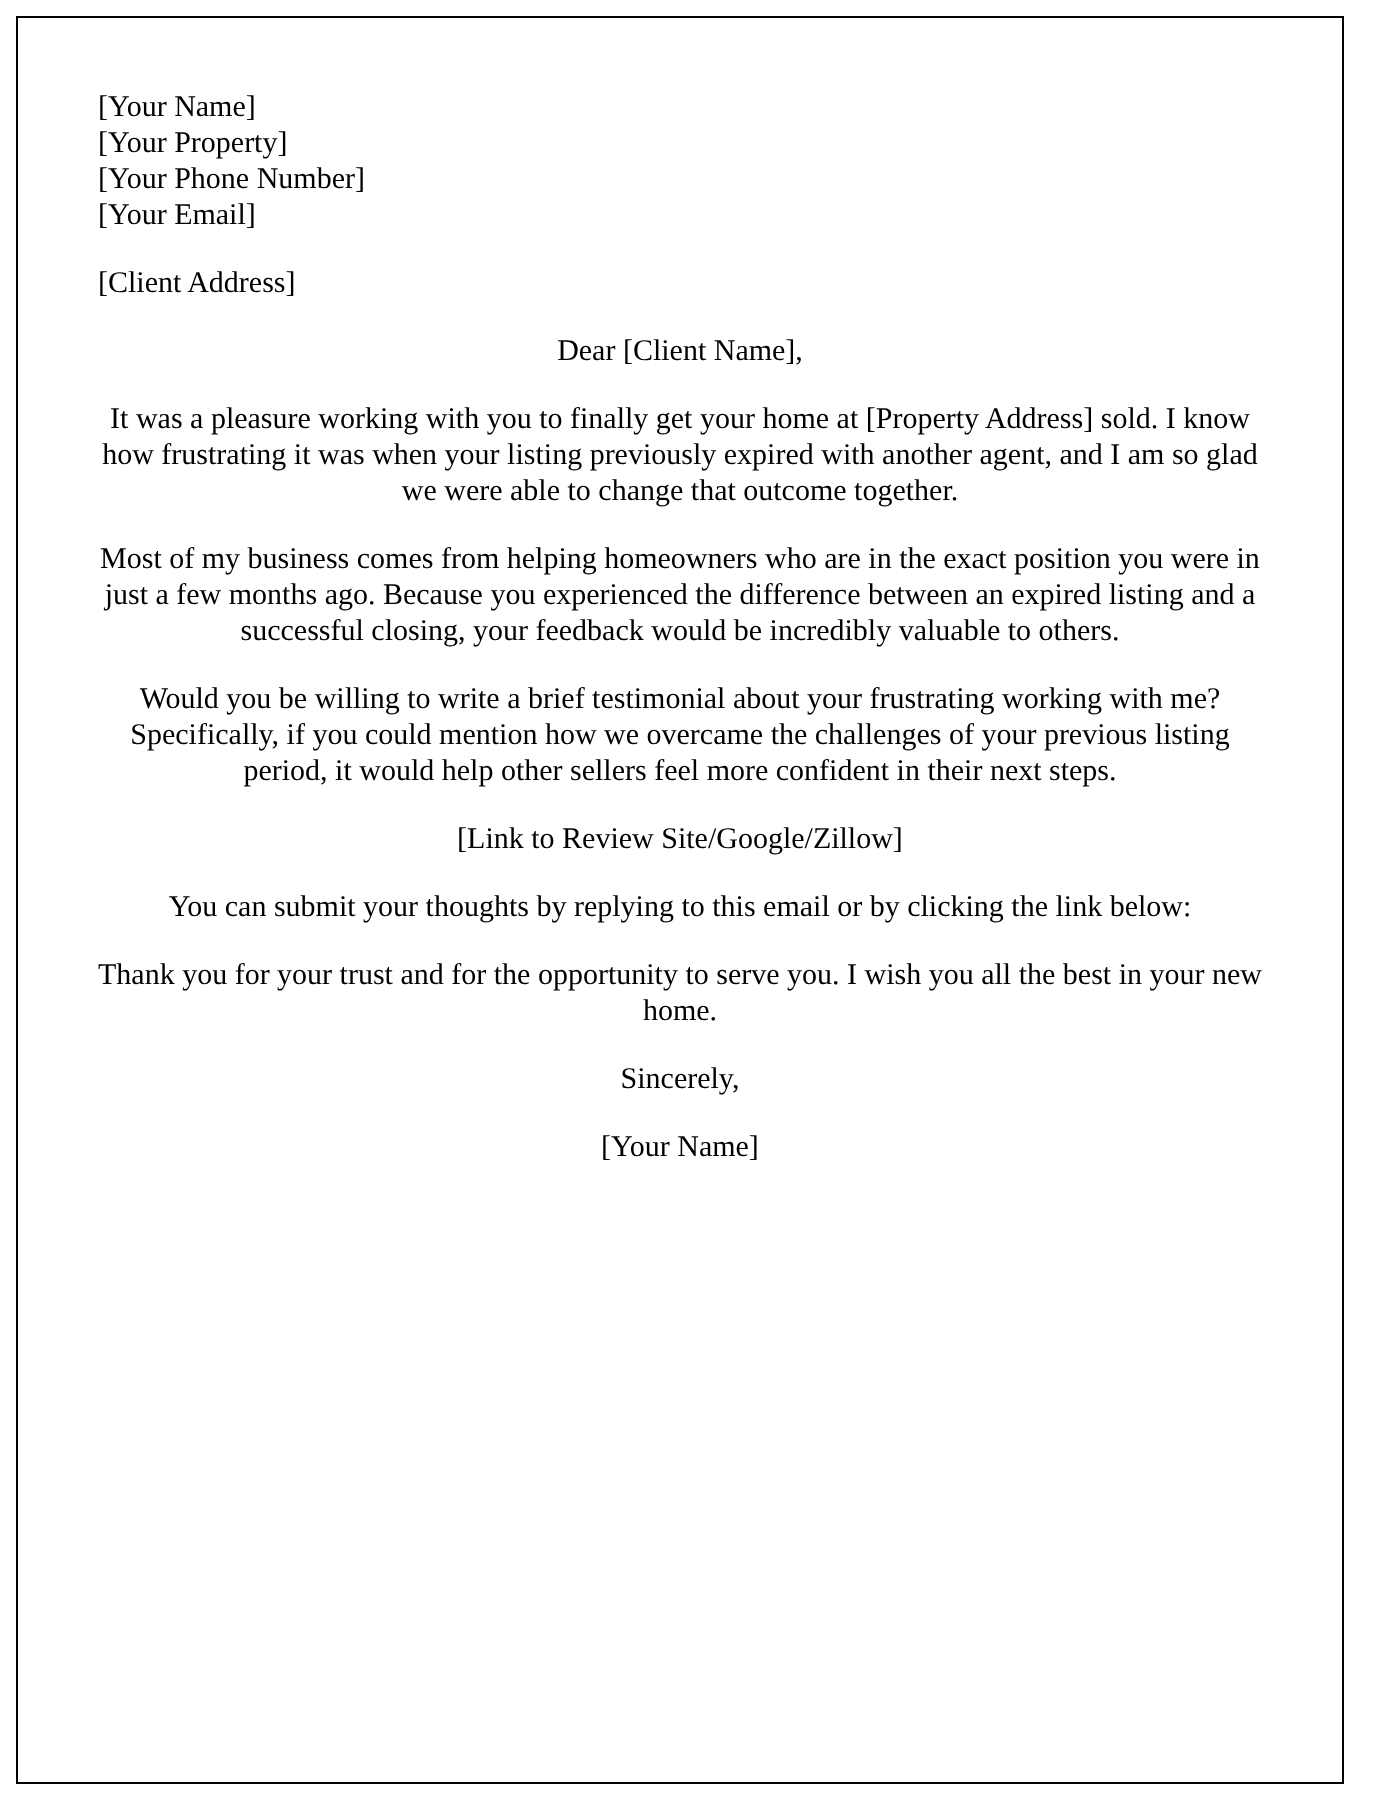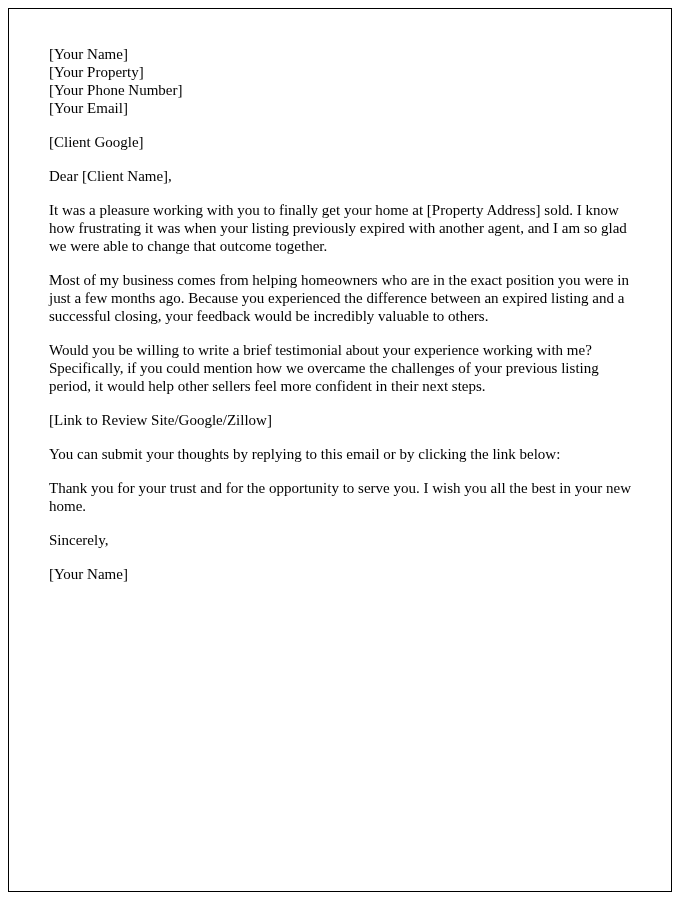--- a/index.html
+++ b/index.html
@@ -27,47 +27,48 @@
     line-height: 18px;
   }
   .block {
     margin: 0 0 16px 0;
   }
   .block div {
     margin: 0;
   }
   p.block {
     margin: 0 0 16px 0;
+    text-align: center;
   }
 </style>
 </head>
 <body>
 
 <div class="page">
   <div class="content">
 
     <div class="block">
       <div>[Your Name]</div>
       <div>[Your Property]</div>
       <div>[Your Phone Number]</div>
       <div>[Your Email]</div>
     </div>
 
 
     <div class="block">
-      <div>[Client Google]</div>
+      <div>[Client Address]</div>
     </div>
 
     <p class="block">Dear [Client Name],</p>
 
     <p class="block">It was a pleasure working with you to finally get your home at [Property Address] sold. I know how frustrating it was when your listing previously expired with another agent, and I am so glad we were able to change that outcome together.</p>
 
     <p class="block">Most of my business comes from helping homeowners who are in the exact position you were in just a few months ago. Because you experienced the difference between an expired listing and a successful closing, your feedback would be incredibly valuable to others.</p>
 
-    <p class="block">Would you be willing to write a brief testimonial about your experience working with me? Specifically, if you could mention how we overcame the challenges of your previous listing period, it would help other sellers feel more confident in their next steps.</p>
+    <p class="block">Would you be willing to write a brief testimonial about your frustrating working with me? Specifically, if you could mention how we overcame the challenges of your previous listing period, it would help other sellers feel more confident in their next steps.</p>
 
     <p class="block">[Link to Review Site/Google/Zillow]</p>
 
     <p class="block">You can submit your thoughts by replying to this email or by clicking the link below:</p>
 
     <p class="block">Thank you for your trust and for the opportunity to serve you. I wish you all the best in your new home.</p>
 
     <p class="block">Sincerely,</p>
 
 

